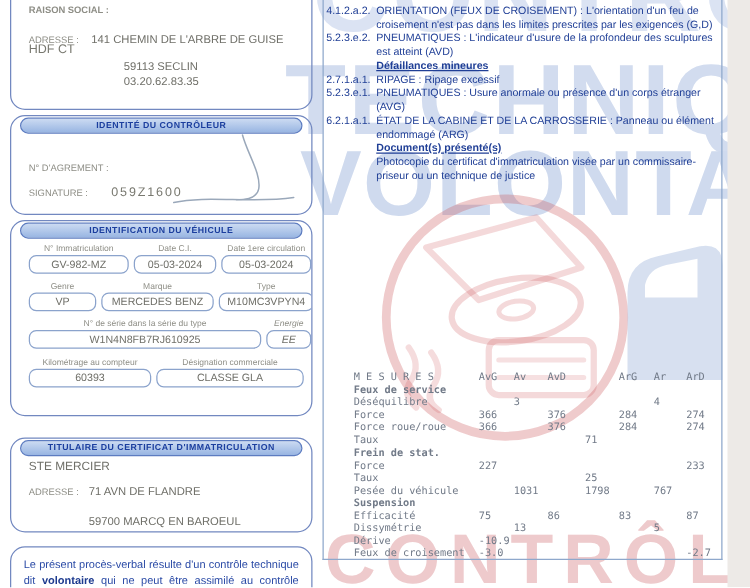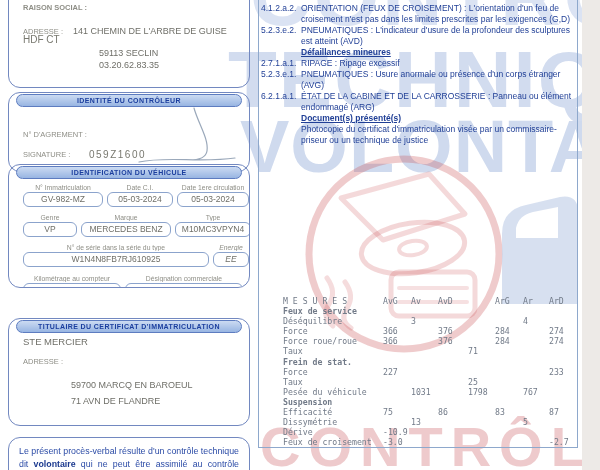--- a/index.html
+++ b/index.html
@@ -87,21 +87,21 @@
   <div class="box" style="top:92px; height:80px;">
     <div class="pill">IDENTITÉ DU CONTRÔLEUR</div>
     <div class="lbl" style="left:14px; top:37px;">N° D'AGREMENT :</div>
     <div class="val big" style="left:80px; top:34px; letter-spacing:1.5px;">059Z1600</div>
     <div class="lbl" style="left:14px; top:57px;">SIGNATURE :</div>
     <svg style="position:absolute; left:122px; top:12px;" width="113" height="62" viewBox="0 0 113 62">
       <path d="M63,3 C67,18 78,34 76,46 C75,52 68,55 58,55 M8,57 C35,51 70,58 104,53" fill="none" stroke="#9aa8ba" stroke-width="1.2" stroke-linecap="round"></path>
     </svg>
   </div>
 
-  <div class="box" style="top:164px; height:124px; overflow:hidden;">
+  <div class="box" style="top:176px; height:157px; overflow:hidden;">
     <div class="pill">IDENTIFICATION DU VÉHICULE</div>
 
     <div class="fgroup" style="left:14px; top:19px; width:80px;">
       <div class="flabel">N° Immatriculation</div>
       <div class="fieldbox">GV-982-MZ</div>
     </div>
     <div class="fgroup" style="left:98px; top:19px; width:66px;">
       <div class="flabel">Date C.I.</div>
       <div class="fieldbox">05-03-2024</div>
     </div>
@@ -135,25 +135,25 @@
     <div class="fgroup" style="left:14px; top:110px; width:98px;">
       <div class="flabel">Kilométrage au compteur</div>
       <div class="fieldbox">60393</div>
     </div>
     <div class="fgroup" style="left:116px; top:110px; width:118px;">
       <div class="flabel">Désignation commerciale</div>
       <div class="fieldbox">CLASSE GLA</div>
     </div>
   </div>
 
-  <div class="box" style="top:318px; height:108px;">
+  <div class="box" style="top:350px; height:76px;">
     <div class="pill">TITULAIRE DU CERTIFICAT D'IMMATRICULATION</div>
     <div class="val" style="left:14px; top:17px; font-size:9.5px;">STE MERCIER</div>
     <div class="lbl" style="left:14px; top:38px;">ADRESSE :</div>
-    <div class="val" style="left:62px; top:37px;margin-top:40px;">71 AVN DE FLANDRE</div>
+    <div class="val" style="left:62px; top:37px;">71 AVN DE FLANDRE</div>
     <div class="val" style="left:62px; top:61px;">59700 MARCQ EN BAROEUL</div>
   </div>
 
   <div class="note">
     <span>Le présent procès-verbal résulte d'un contrôle technique dit </span><b>volontaire</b><span> qui ne peut être assimilé au contrôle technique obligatoire prévu par le</span>
   </div>
 
   <div class="rpanel">
     <div class="defects">
         <div class="ditem">

